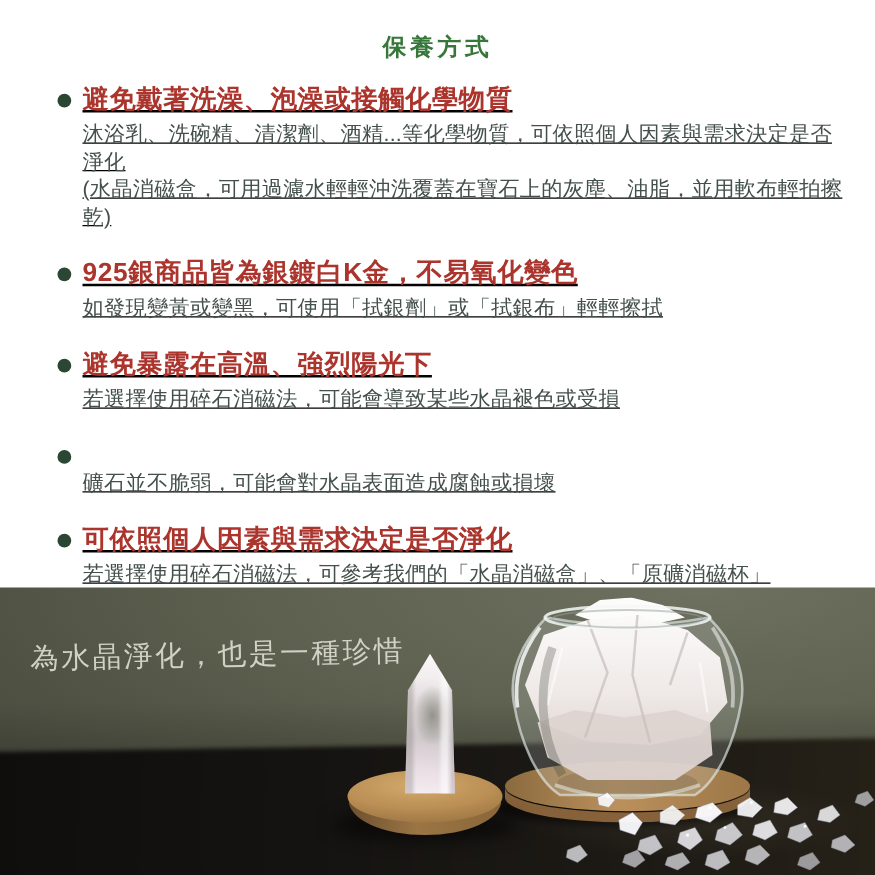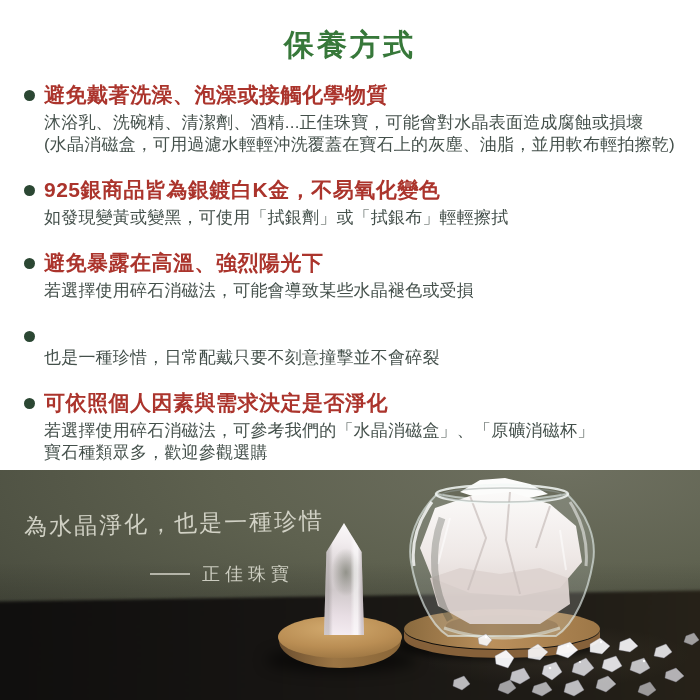--- a/index.html
+++ b/index.html
@@ -3,22 +3,22 @@
 <meta charset="utf-8">
 <style>
   html,body{margin:0;padding:0;}
   body{width:700px;height:700px;background:#ffffff;overflow:hidden;
        font-family:"Liberation Sans", sans-serif;}
   .page{position:relative;width:700px;height:700px;background:#ffffff;}
 
   
   .title{margin:0;padding-top:25px;text-align:center;
          font-family:"DejaVu Serif", serif;
-         font-size:30px;font-weight:700;letter-spacing:3px;color:#37783a;}
-  .care-list{margin-top:17px;padding-left:24px;padding-right:20px;}
+         font-size:19px;font-weight:700;letter-spacing:3px;color:#37783a;}
+  .care-list{margin-top:17px;padding-left:46px;padding-right:20px;text-decoration:underline;}
   .care-item{margin-bottom:22px;}
   .heading-row{display:flex;align-items:flex-start;}
   .dot{flex:0 0 auto;width:11px;height:11px;border-radius:50%;
        background:#2b4733;margin-top:7px;margin-right:9px;}
   .care-heading{margin:0;font-size:21px;line-height:24px;font-weight:700;
                 color:#ab342c;letter-spacing:0.5px;}
   .care-body{margin-top:5px;padding-left:20px;color:#44504b;
              font-size:17px;line-height:22px;letter-spacing:0.2px;}
 
   
@@ -70,21 +70,21 @@
   <h1 class="title">保養方式</h1>
 
   <div class="care-list">
 
     <div class="care-item">
       <div class="heading-row">
         <span class="dot"></span>
         <h2 class="care-heading">避免戴著洗澡、泡澡或接觸化學物質</h2>
       </div>
       <div class="care-body">
-        <div>沐浴乳、洗碗精、清潔劑、酒精...正佳珠寶，可能會對水晶表面造成腐蝕或損壞</div>
+        <div>沐浴乳、洗碗精、清潔劑、酒精...等化學物質，可依照個人因素與需求決定是否淨化</div>
         <div>(水晶消磁盒，可用過濾水輕輕沖洗覆蓋在寶石上的灰塵、油脂，並用軟布輕拍擦乾)</div>
       </div>
     </div>
 
     <div class="care-item">
       <div class="heading-row">
         <span class="dot"></span>
         <h2 class="care-heading">925銀商品皆為銀鍍白K金，不易氧化變色</h2>
       </div>
       <div class="care-body">
@@ -100,21 +100,21 @@
       <div class="care-body">
         <div>若選擇使用碎石消磁法，可能會導致某些水晶褪色或受損</div>
       </div>
     </div>
 
     <div class="care-item">
       <div class="heading-row">
         <span class="dot"></span>
       </div>
       <div class="care-body">
-        <div>也是一種珍惜，日常配戴只要不刻意撞擊並不會碎裂</div>
+        <div>礦石並不脆弱，可能會對水晶表面造成腐蝕或損壞</div>
       </div>
     </div>
 
     <div class="care-item">
       <div class="heading-row">
         <span class="dot"></span>
         <h2 class="care-heading">可依照個人因素與需求決定是否淨化</h2>
       </div>
       <div class="care-body">
         <div>若選擇使用碎石消磁法，可參考我們的「水晶消磁盒」、「原礦消磁杯」</div>
@@ -205,19 +205,15 @@
         <circle cx="46" cy="9" r="1.2"></circle>
           <circle cx="128" cy="18" r="1.4"></circle>
           <circle cx="161" cy="14" r="1.2"></circle>
         <circle cx="110" cy="40" r="1.3"></circle>
           <circle cx="140" cy="34" r="1.1"></circle>
           <circle cx="204" cy="33" r="1.2"></circle>
       </g>
     </svg>
 
     <div class="photo-caption">為水晶淨化，也是一種珍惜</div>
-    <div class="photo-signature">
-      <span class="sig-dash"></span>
-      <span class="sig-text">正佳珠寶</span>
-    </div>
 
   </div>
 </div>
 
 </body></html>

